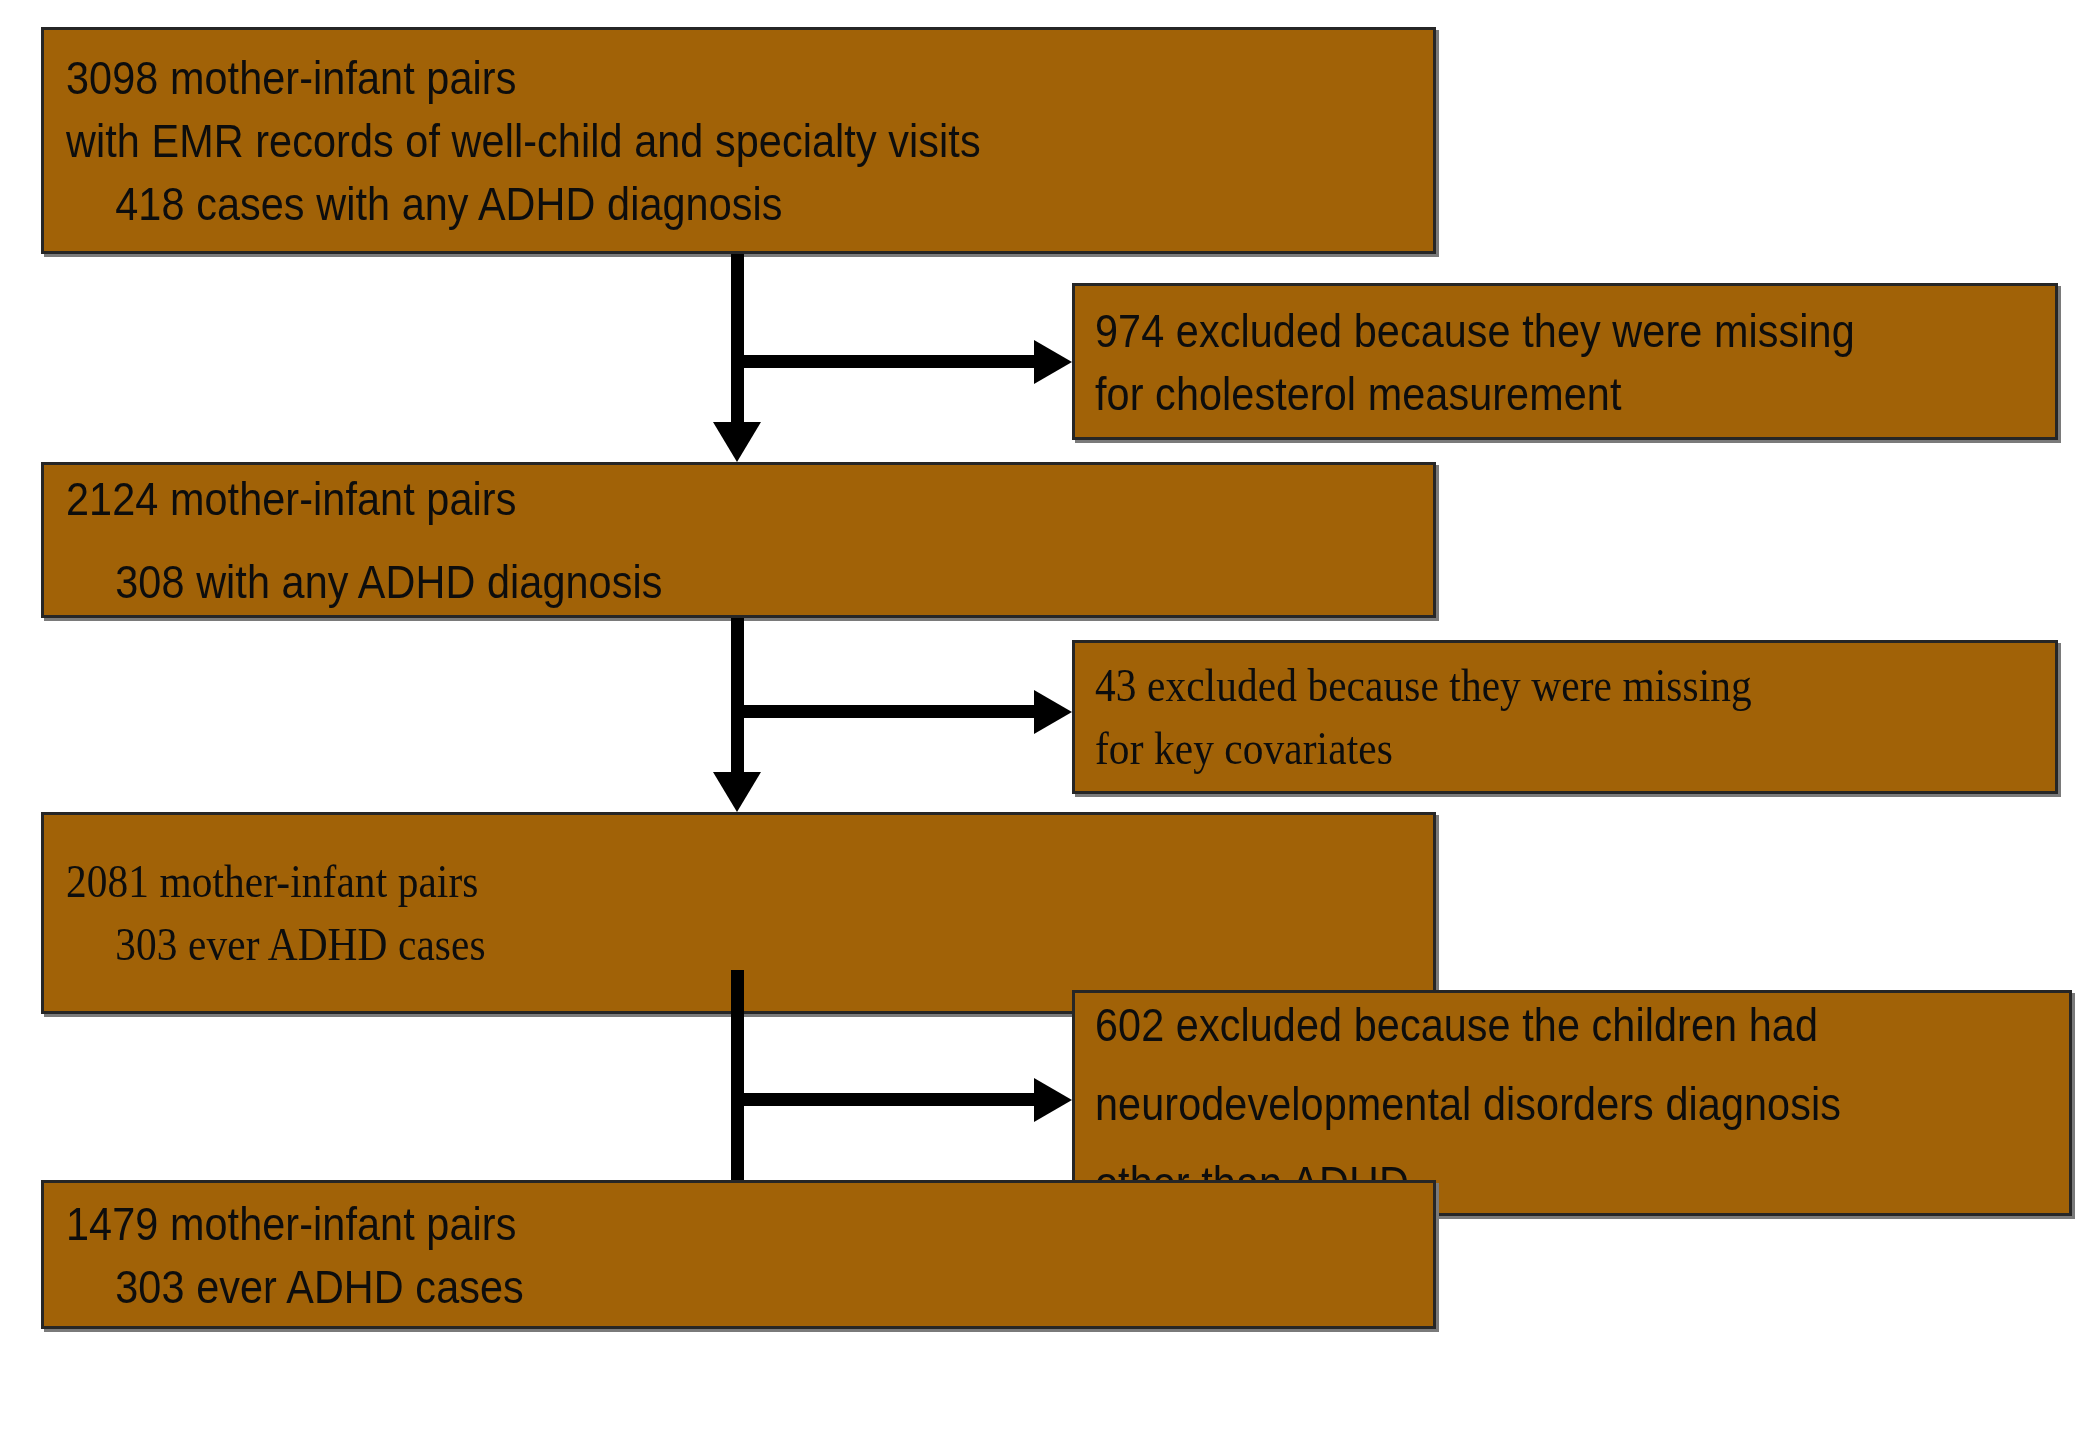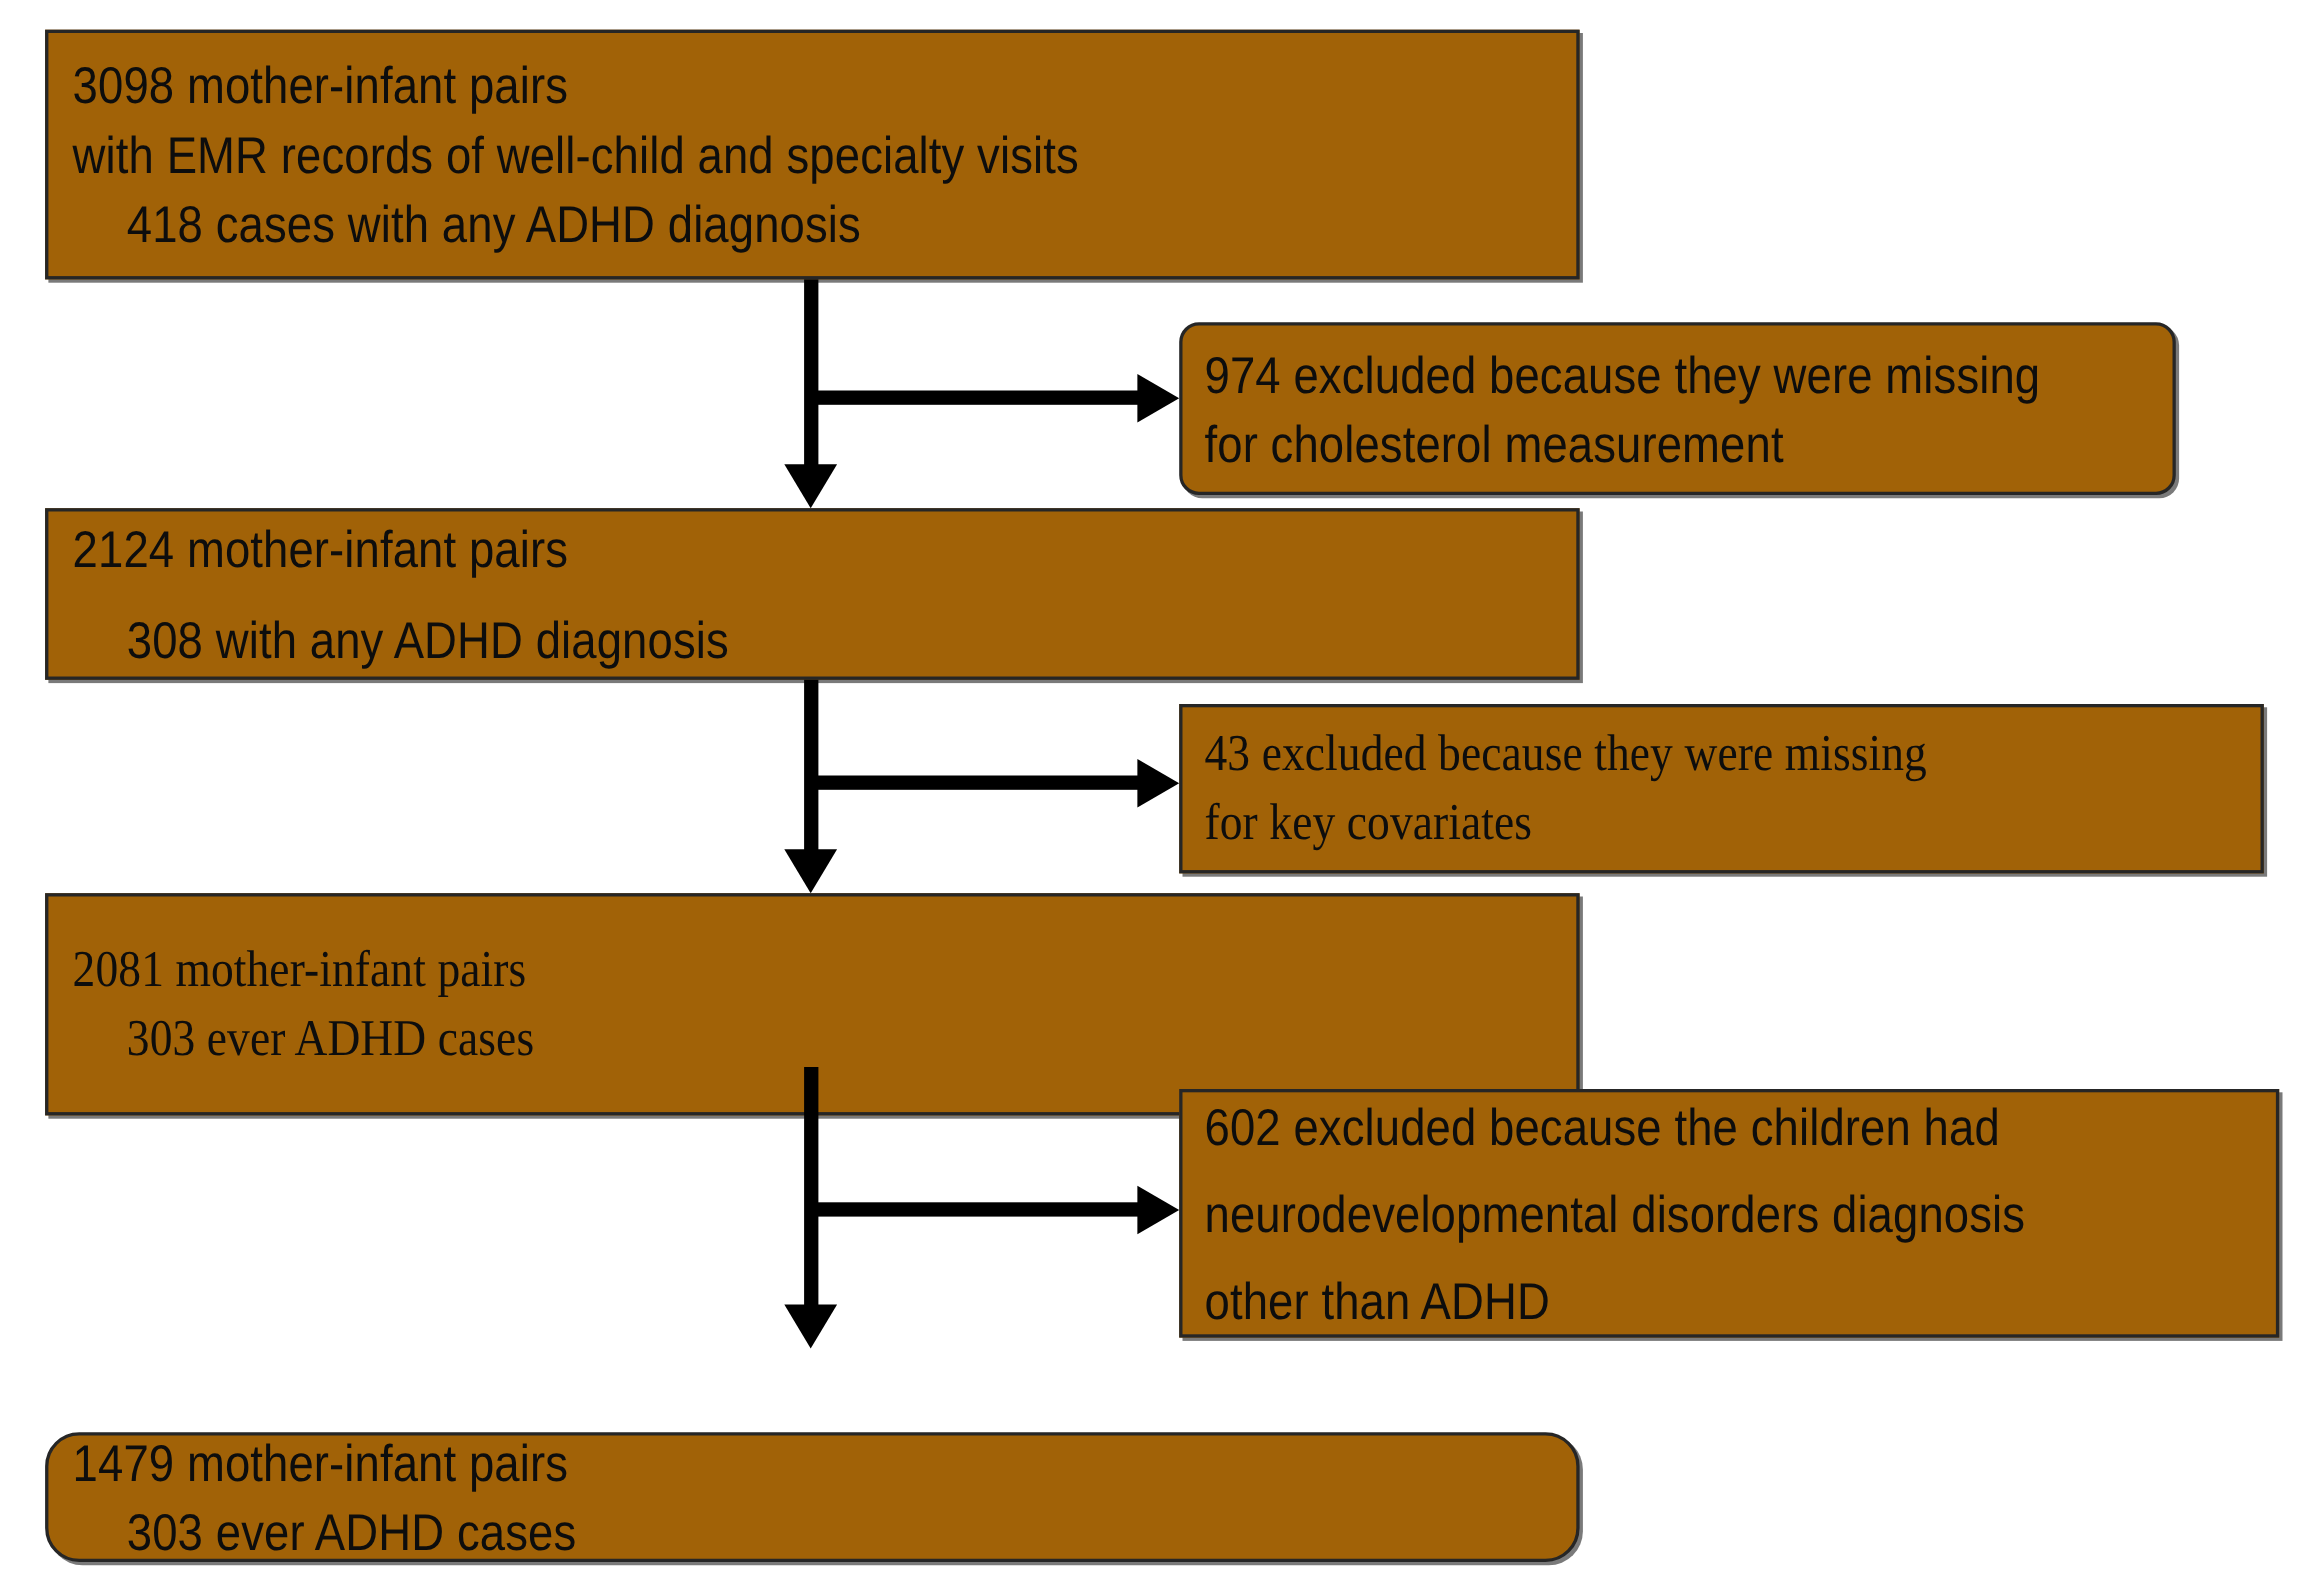--- a/index.html
+++ b/index.html
@@ -85,21 +85,21 @@
     <div class="line">3098 mother-infant pairs</div>
     <div class="line">with EMR records of well-child and specialty visits</div>
     <div class="line indent1">418 cases with any ADHD diagnosis</div>
   </div>
 
   <div class="vstem" style="left:731px; top:254px; height:190px;"></div>
   <div class="vhead" style="left:713px; top:422px;"></div>
   <div class="hbar" style="left:738px; top:355px; width:300px;"></div>
   <div class="hhead" style="left:1034px; top:340px;"></div>
 
-  <div class="box excl-box" style="top:293px; width:906px; height:157px;border-radius:18px;">
+  <div class="box excl-box" style="top:283px; width:986px; height:157px;">
     <div class="line">974 excluded because they were missing</div>
     <div class="line">for cholesterol measurement</div>
   </div>
 
   <div class="box main-box" style="top:462px; height:156px;gap:20px;">
     <div class="line">2124 mother-infant pairs</div>
     <div class="line indent1">308 with any ADHD diagnosis</div>
   </div>
 
   <div class="vstem" style="left:731px; top:618px; height:168px;"></div>
@@ -121,18 +121,18 @@
   <div class="vhead" style="left:713px; top:1186px;"></div>
   <div class="hbar" style="left:738px; top:1093px; width:300px;"></div>
   <div class="hhead" style="left:1034px; top:1078px;"></div>
 
   <div class="box excl-box" style="top:990px; width:1000px; height:226px;gap:16px;">
     <div class="line">602 excluded because the children had</div>
     <div class="line">neurodevelopmental disorders diagnosis</div>
     <div class="line">other than ADHD</div>
   </div>
 
-  <div class="box main-box" style="top:1302px; height:118px;border-radius:31px;">
+  <div class="box main-box" style="top:1180px; height:149px;">
     <div class="line">1479 mother-infant pairs</div>
     <div class="line indent1">303 ever ADHD cases</div>
   </div>
 
 </div>
 
 </body></html>

